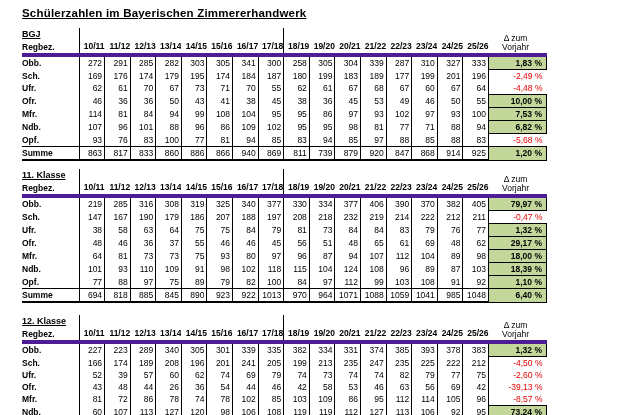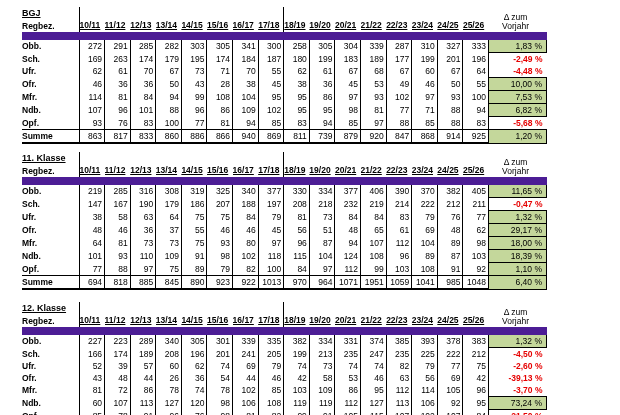--- a/index.html
+++ b/index.html
@@ -5,36 +5,37 @@
   html,body{margin:0;padding:0;background:#fff;}
   body{width:620px;height:415px;overflow:hidden;font-family:"Liberation Sans",sans-serif;color:#000;}
   .page{padding:7px 0 0 22px;}
   .title{font-size:11.5px;font-weight:bold;text-decoration:underline;margin:0 0 9px 0;letter-spacing:.2px;}
   .section{position:relative;}
   .section + .section{margin-top:8px;}
   #sec-12{margin-top:12px;}
   .sec-label{position:absolute;top:1px;left:0;font-size:9px;font-weight:bold;text-decoration:underline;white-space:nowrap;}
   table.grid{border-collapse:collapse;table-layout:fixed;}
   .grid td{font-size:8.5px;height:12px;line-height:12px;padding:0 2px 0 0;white-space:nowrap;overflow:hidden;vertical-align:middle;}
-  tr.hdr td{height:24px;vertical-align:bottom;font-weight:bold;border-bottom:8px solid #4c1d95;}
+  tr.hdr td{height:24px;vertical-align:bottom;font-weight:bold;border-bottom:4px solid #4c1d95;}
   td.lbl{font-weight:bold;text-align:left;border-right:1px solid #000;padding-left:0;}
-  tr.hdr td.yr{text-align:left;padding:0 0 1px 0;text-decoration:underline;}
+  tr.hdr td.yr{text-align:right;padding:0 0 1px 0;}
   tr.hdr td.yr.sep{border-right:1px solid #000;}
   tr.hdr td.dh{font-weight:normal;text-align:center;padding:0 4px 1px 0;}
   tr.hdr td.dh div{line-height:9px;}
   td.val{text-align:right;border-right:1px solid #000;}
   td.delta{text-align:right;padding-right:4px;}
-  td.delta.pos{background:var(--pos-bg,#c4d79b);border:1px solid #000;}
-  td.delta.neg{color:var(--neg-col,#e60000);font-weight:bold;}
+  td.delta.pos{background:var(--pos-bg,#c4d79b);border:1px solid #000;font-weight:bold;}
+  td.delta.neg{color:var(--neg-col,#e60000);}
   tr.total td{border-top:1px solid #000;border-bottom:2px solid #000;}
 </style>
 </head>
 <body>
 
 <div class="page">
+  <h1 class="title">Schülerzahlen im Bayerischen Zimmererhandwerk</h1>
 
   <div class="section" id="sec-bgj">
     <div class="sec-label">BGJ</div>
     <table class="grid">
         <colgroup>
           <col style="width:57px">
           <col style="width:25.6px">
           <col style="width:25.6px">
           <col style="width:25.6px">
           <col style="width:25.6px">
@@ -92,21 +93,21 @@
             <td class="val">339</td>
             <td class="val">287</td>
             <td class="val">310</td>
             <td class="val">327</td>
             <td class="val">333</td>
             <td class="delta pos">1,83 %</td>
           </tr>
           <tr>
             <td class="lbl">Sch.</td>
             <td class="val">169</td>
-            <td class="val">263</td>
+            <td class="val">176</td>
             <td class="val">174</td>
             <td class="val">179</td>
             <td class="val">195</td>
             <td class="val">174</td>
             <td class="val">184</td>
             <td class="val">187</td>
             <td class="val">180</td>
             <td class="val">199</td>
             <td class="val">183</td>
             <td class="val">189</td>
@@ -136,21 +137,21 @@
             <td class="val">64</td>
             <td class="delta neg">-4,48 %</td>
           </tr>
           <tr>
             <td class="lbl">Ofr.</td>
             <td class="val">46</td>
             <td class="val">36</td>
             <td class="val">36</td>
             <td class="val">50</td>
             <td class="val">43</td>
-            <td class="val">28</td>
+            <td class="val">41</td>
             <td class="val">38</td>
             <td class="val">45</td>
             <td class="val">38</td>
             <td class="val">36</td>
             <td class="val">45</td>
             <td class="val">53</td>
             <td class="val">49</td>
             <td class="val">46</td>
             <td class="val">50</td>
             <td class="val">55</td>
@@ -298,21 +299,21 @@
             <td class="val">340</td>
             <td class="val">377</td>
             <td class="val">330</td>
             <td class="val">334</td>
             <td class="val">377</td>
             <td class="val">406</td>
             <td class="val">390</td>
             <td class="val">370</td>
             <td class="val">382</td>
             <td class="val">405</td>
-            <td class="delta pos">11,65 %</td>
+            <td class="delta pos">79,97 %</td>
           </tr>
           <tr>
             <td class="lbl">Sch.</td>
             <td class="val">147</td>
             <td class="val">167</td>
             <td class="val">190</td>
             <td class="val">179</td>
             <td class="val">186</td>
             <td class="val">207</td>
             <td class="val">188</td>
@@ -433,21 +434,21 @@
             <td class="val">818</td>
             <td class="val">885</td>
             <td class="val">845</td>
             <td class="val">890</td>
             <td class="val">923</td>
             <td class="val">922</td>
             <td class="val">1013</td>
             <td class="val">970</td>
             <td class="val">964</td>
             <td class="val">1071</td>
-            <td class="val">1951</td>
+            <td class="val">1088</td>
             <td class="val">1059</td>
             <td class="val">1041</td>
             <td class="val">985</td>
             <td class="val">1048</td>
             <td class="delta pos">6,40 %</td>
           </tr>
         </tbody>
       </table>
   </div>
 
@@ -589,21 +590,21 @@
             <td class="val">102</td>
             <td class="val">85</td>
             <td class="val">103</td>
             <td class="val">109</td>
             <td class="val">86</td>
             <td class="val">95</td>
             <td class="val">112</td>
             <td class="val">114</td>
             <td class="val">105</td>
             <td class="val">96</td>
-            <td class="delta neg">-3,70 %</td>
+            <td class="delta neg">-8,57 %</td>
           </tr>
           <tr>
             <td class="lbl">Ndb.</td>
             <td class="val">60</td>
             <td class="val">107</td>
             <td class="val">113</td>
             <td class="val">127</td>
             <td class="val">120</td>
             <td class="val">98</td>
             <td class="val">106</td>

